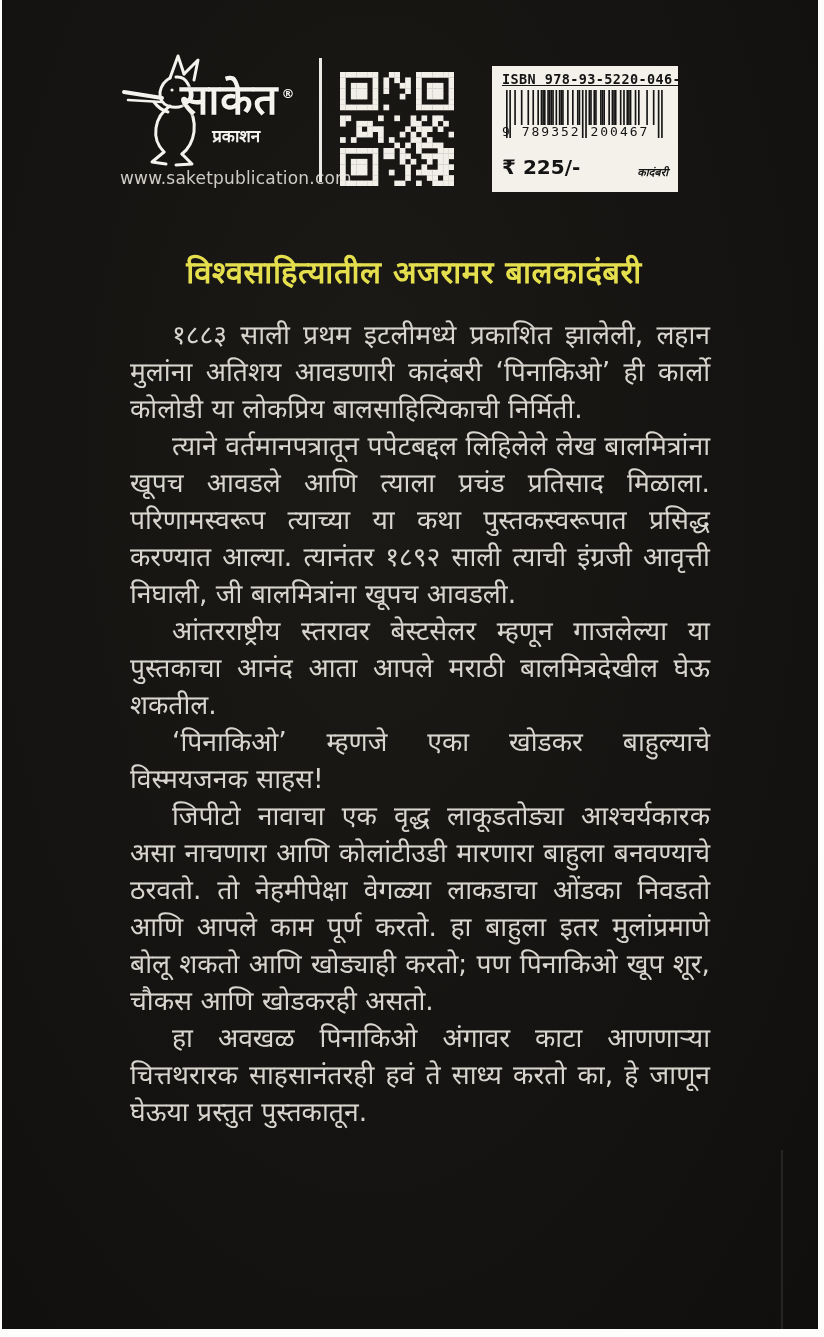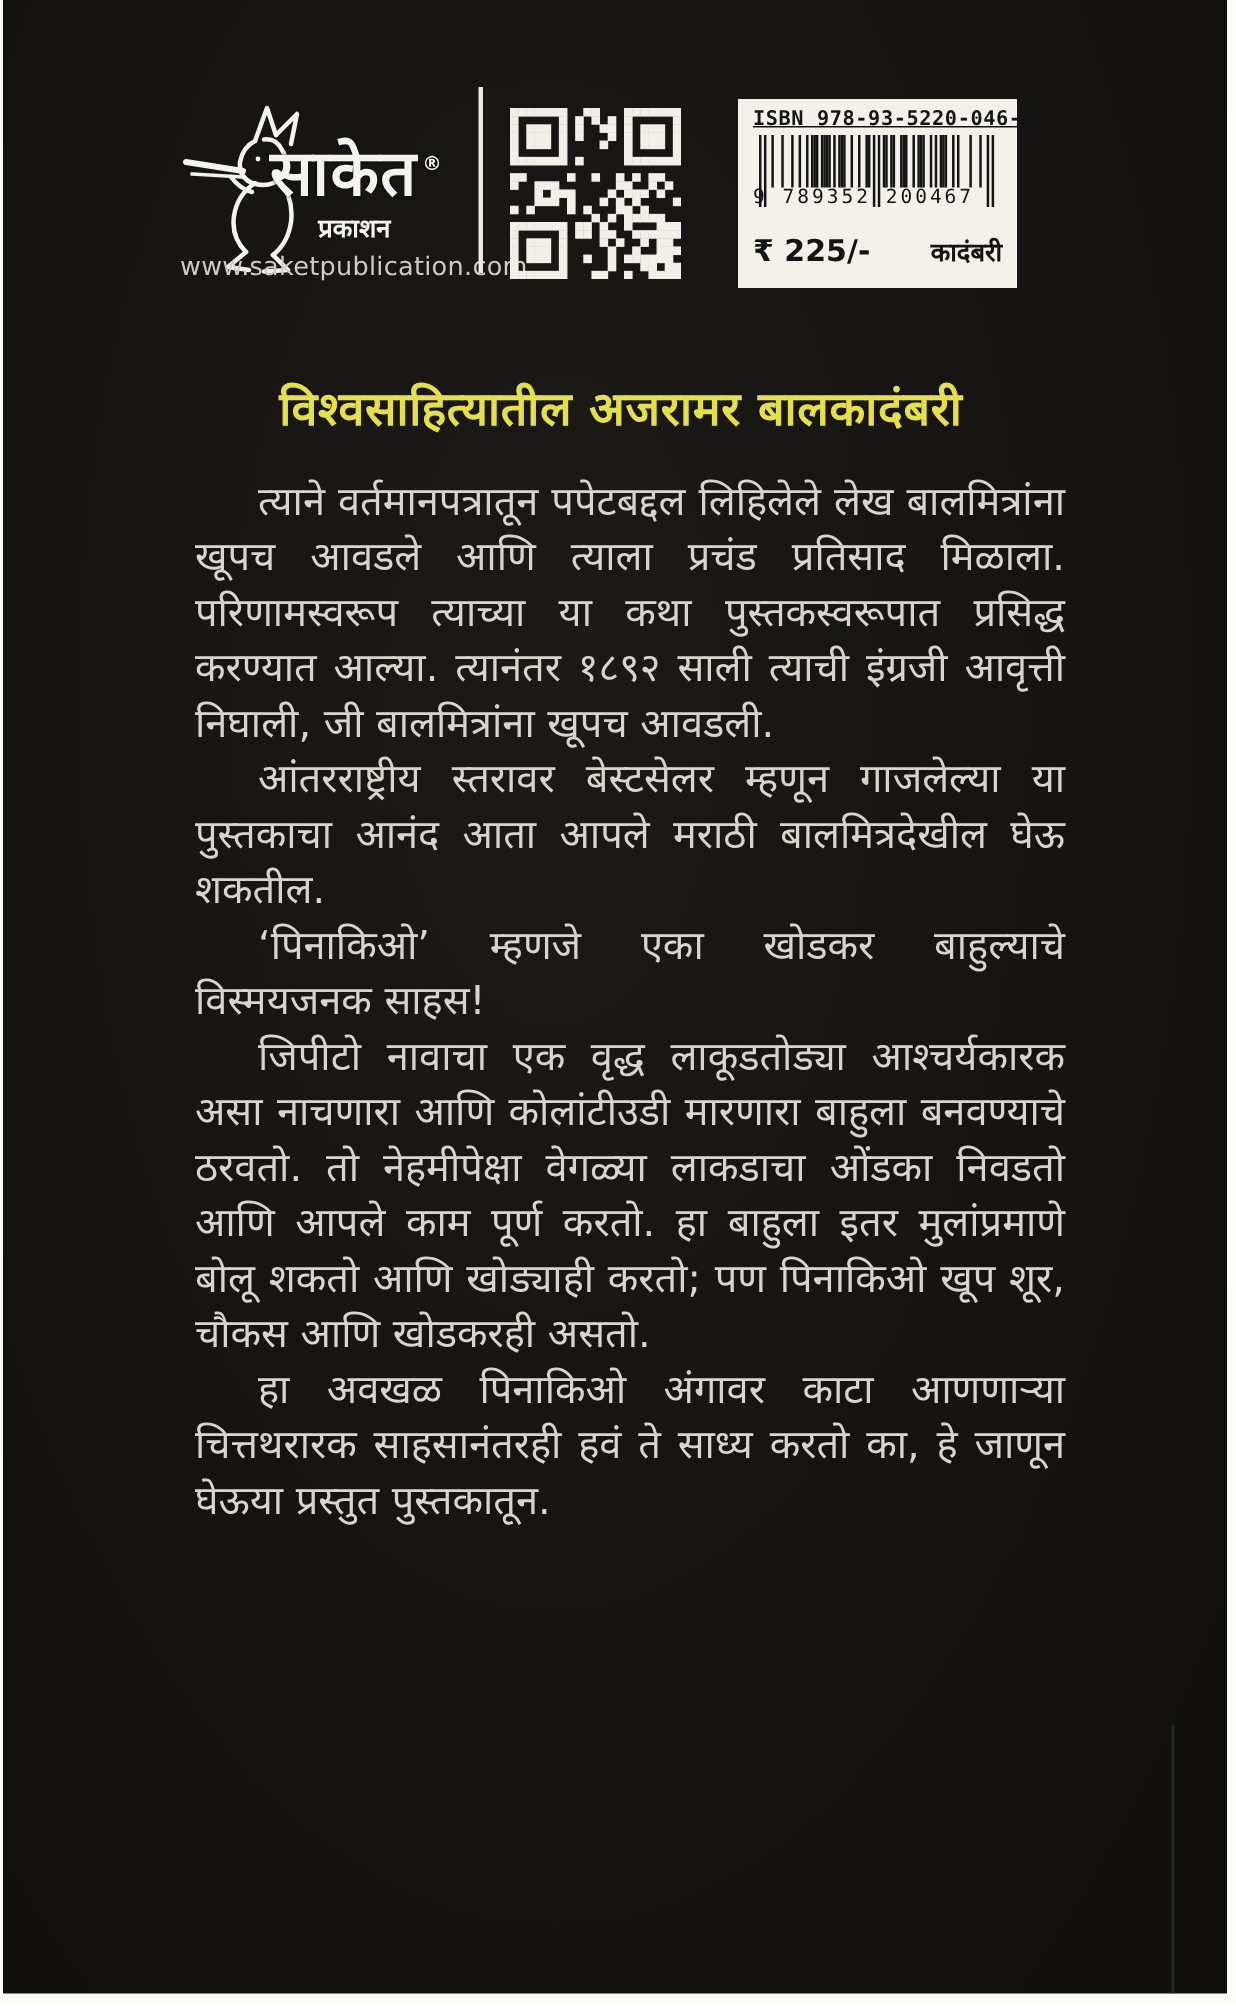--- a/index.html
+++ b/index.html
@@ -3,21 +3,21 @@
 <meta charset="utf-8">
 <style>
   html,body{margin:0;padding:0;background:#ffffff;}
   .page{position:relative;width:824px;height:1337px;background:#fdfdfb;overflow:hidden;
         font-family:"DejaVu Sans","Liberation Sans",sans-serif;}
   .cover{position:absolute;left:2px;top:0px;width:816px;height:1329px;
          background:radial-gradient(ellipse at 45% 35%, #1b1a17 0%, #141311 60%, #100f0d 100%);}
   .crease{position:absolute;left:779px;top:1150px;width:2px;height:179px;background:#34332f;opacity:.6;}
 
   
-  .logo-block{position:absolute;left:116px;top:68px;width:200px;height:112px;}
+  .logo-block{position:absolute;left:116px;top:52px;width:200px;height:112px;}
   .rabbit{position:absolute;left:0px;top:0px;}
   .logo-text{position:absolute;left:62px;top:26px;text-align:center;color:#f5f3ee;}
   .logo-main{font-size:42px;font-weight:bold;line-height:44px;letter-spacing:1px;
              text-shadow:0 0 2px #000;}
   .logo-r{font-size:13px;vertical-align:top;position:relative;top:-6px;left:3px;color:#f5f3ee;}
   .logo-sub{font-size:17px;font-weight:bold;margin-top:2px;}
   .website{position:absolute;left:118px;top:168px;width:200px;font-size:17px;color:#cfccc6;
            letter-spacing:.2px;}
   .divider{position:absolute;left:317px;top:58px;width:3px;height:124px;background:#eceae5;}
   .qr-box{position:absolute;left:338px;top:72px;width:114px;height:114px;}
@@ -25,21 +25,21 @@
   
   .bclabel{position:absolute;left:490px;top:66px;width:186px;height:126px;background:#f4f1ea;
            box-sizing:border-box;padding:5px 10px 4px 10px;color:#141414;}
   .isbn{font-family:"DejaVu Sans Mono","Liberation Mono",monospace;font-size:13.5px;font-weight:bold;
         letter-spacing:.4px;white-space:nowrap;text-decoration:underline;}
   .bars{margin-top:3px;height:48px;}
   .bcdigits{font-family:"DejaVu Sans Mono","Liberation Mono",monospace;font-size:13px;
             letter-spacing:2px;margin-top:-14px;background:transparent;}
   .bcfoot{display:flex;justify-content:space-between;align-items:flex-end;margin-top:16px;}
   .price{font-size:20px;font-weight:bold;}
-  .genre{font-size:17px;font-weight:bold;font-family:"DejaVu Serif","Liberation Serif",serif;}
+  .genre{font-size:11px;font-weight:bold;font-style:italic;font-family:"DejaVu Serif","Liberation Serif",serif;}
 
   
   .heading{position:absolute;left:0;top:250px;width:824px;text-align:center;
            font-size:31px;font-weight:600;color:#e5df4d;letter-spacing:.5px;}
   .blurb{position:absolute;left:128px;top:316px;width:580px;color:#d8d5ce;
          font-size:26.5px;line-height:37px;text-align:justify;}
   .blurb p{margin:0;text-indent:42px;}
 </style>
 </head>
 <body>
@@ -338,20 +338,21 @@
           </svg></div>
       <div class="bcdigits">9 789352 200467</div>
       <div class="bcfoot">
         <span class="price">₹ 225/-</span>
         <span class="genre">कादंबरी</span>
       </div>
     </div>
 
     <div class="heading">विश्वसाहित्यातील अजरामर बालकादंबरी</div>
     <div class="blurb">
+      <p>१८८३ साली प्रथम इटलीमध्ये प्रकाशित झालेली, लहान मुलांना अतिशय आवडणारी कादंबरी ‘पिनाकिओ’ ही कार्लो कोलोडी या लोकप्रिय बालसाहित्यिकाची निर्मिती.</p>
       <p>त्याने वर्तमानपत्रातून पपेटबद्दल लिहिलेले लेख बालमित्रांना खूपच आवडले आणि त्याला प्रचंड प्रतिसाद मिळाला. परिणामस्वरूप त्याच्या या कथा पुस्तकस्वरूपात प्रसिद्ध करण्यात आल्या. त्यानंतर १८९२ साली त्याची इंग्रजी आवृत्ती निघाली, जी बालमित्रांना खूपच आवडली.</p>
       <p>आंतरराष्ट्रीय स्तरावर बेस्टसेलर म्हणून गाजलेल्या या पुस्तकाचा आनंद आता आपले मराठी बालमित्रदेखील घेऊ शकतील.</p>
       <p>‘पिनाकिओ’ म्हणजे एका खोडकर बाहुल्याचे विस्मयजनक साहस!</p>
       <p>जिपीटो नावाचा एक वृद्ध लाकूडतोड्या आश्चर्यकारक असा नाचणारा आणि कोलांटीउडी मारणारा बाहुला बनवण्याचे ठरवतो. तो नेहमीपेक्षा वेगळ्या लाकडाचा ओंडका निवडतो आणि आपले काम पूर्ण करतो. हा बाहुला इतर मुलांप्रमाणे बोलू शकतो आणि खोड्याही करतो; पण पिनाकिओ खूप शूर, चौकस आणि खोडकरही असतो.</p>
       <p>हा अवखळ पिनाकिओ अंगावर काटा आणणाऱ्या चित्तथरारक साहसानंतरही हवं ते साध्य करतो का, हे जाणून घेऊया प्रस्तुत पुस्तकातून.</p>
     </div>
 
     <div class="crease"></div>
   </div>
 </div>

